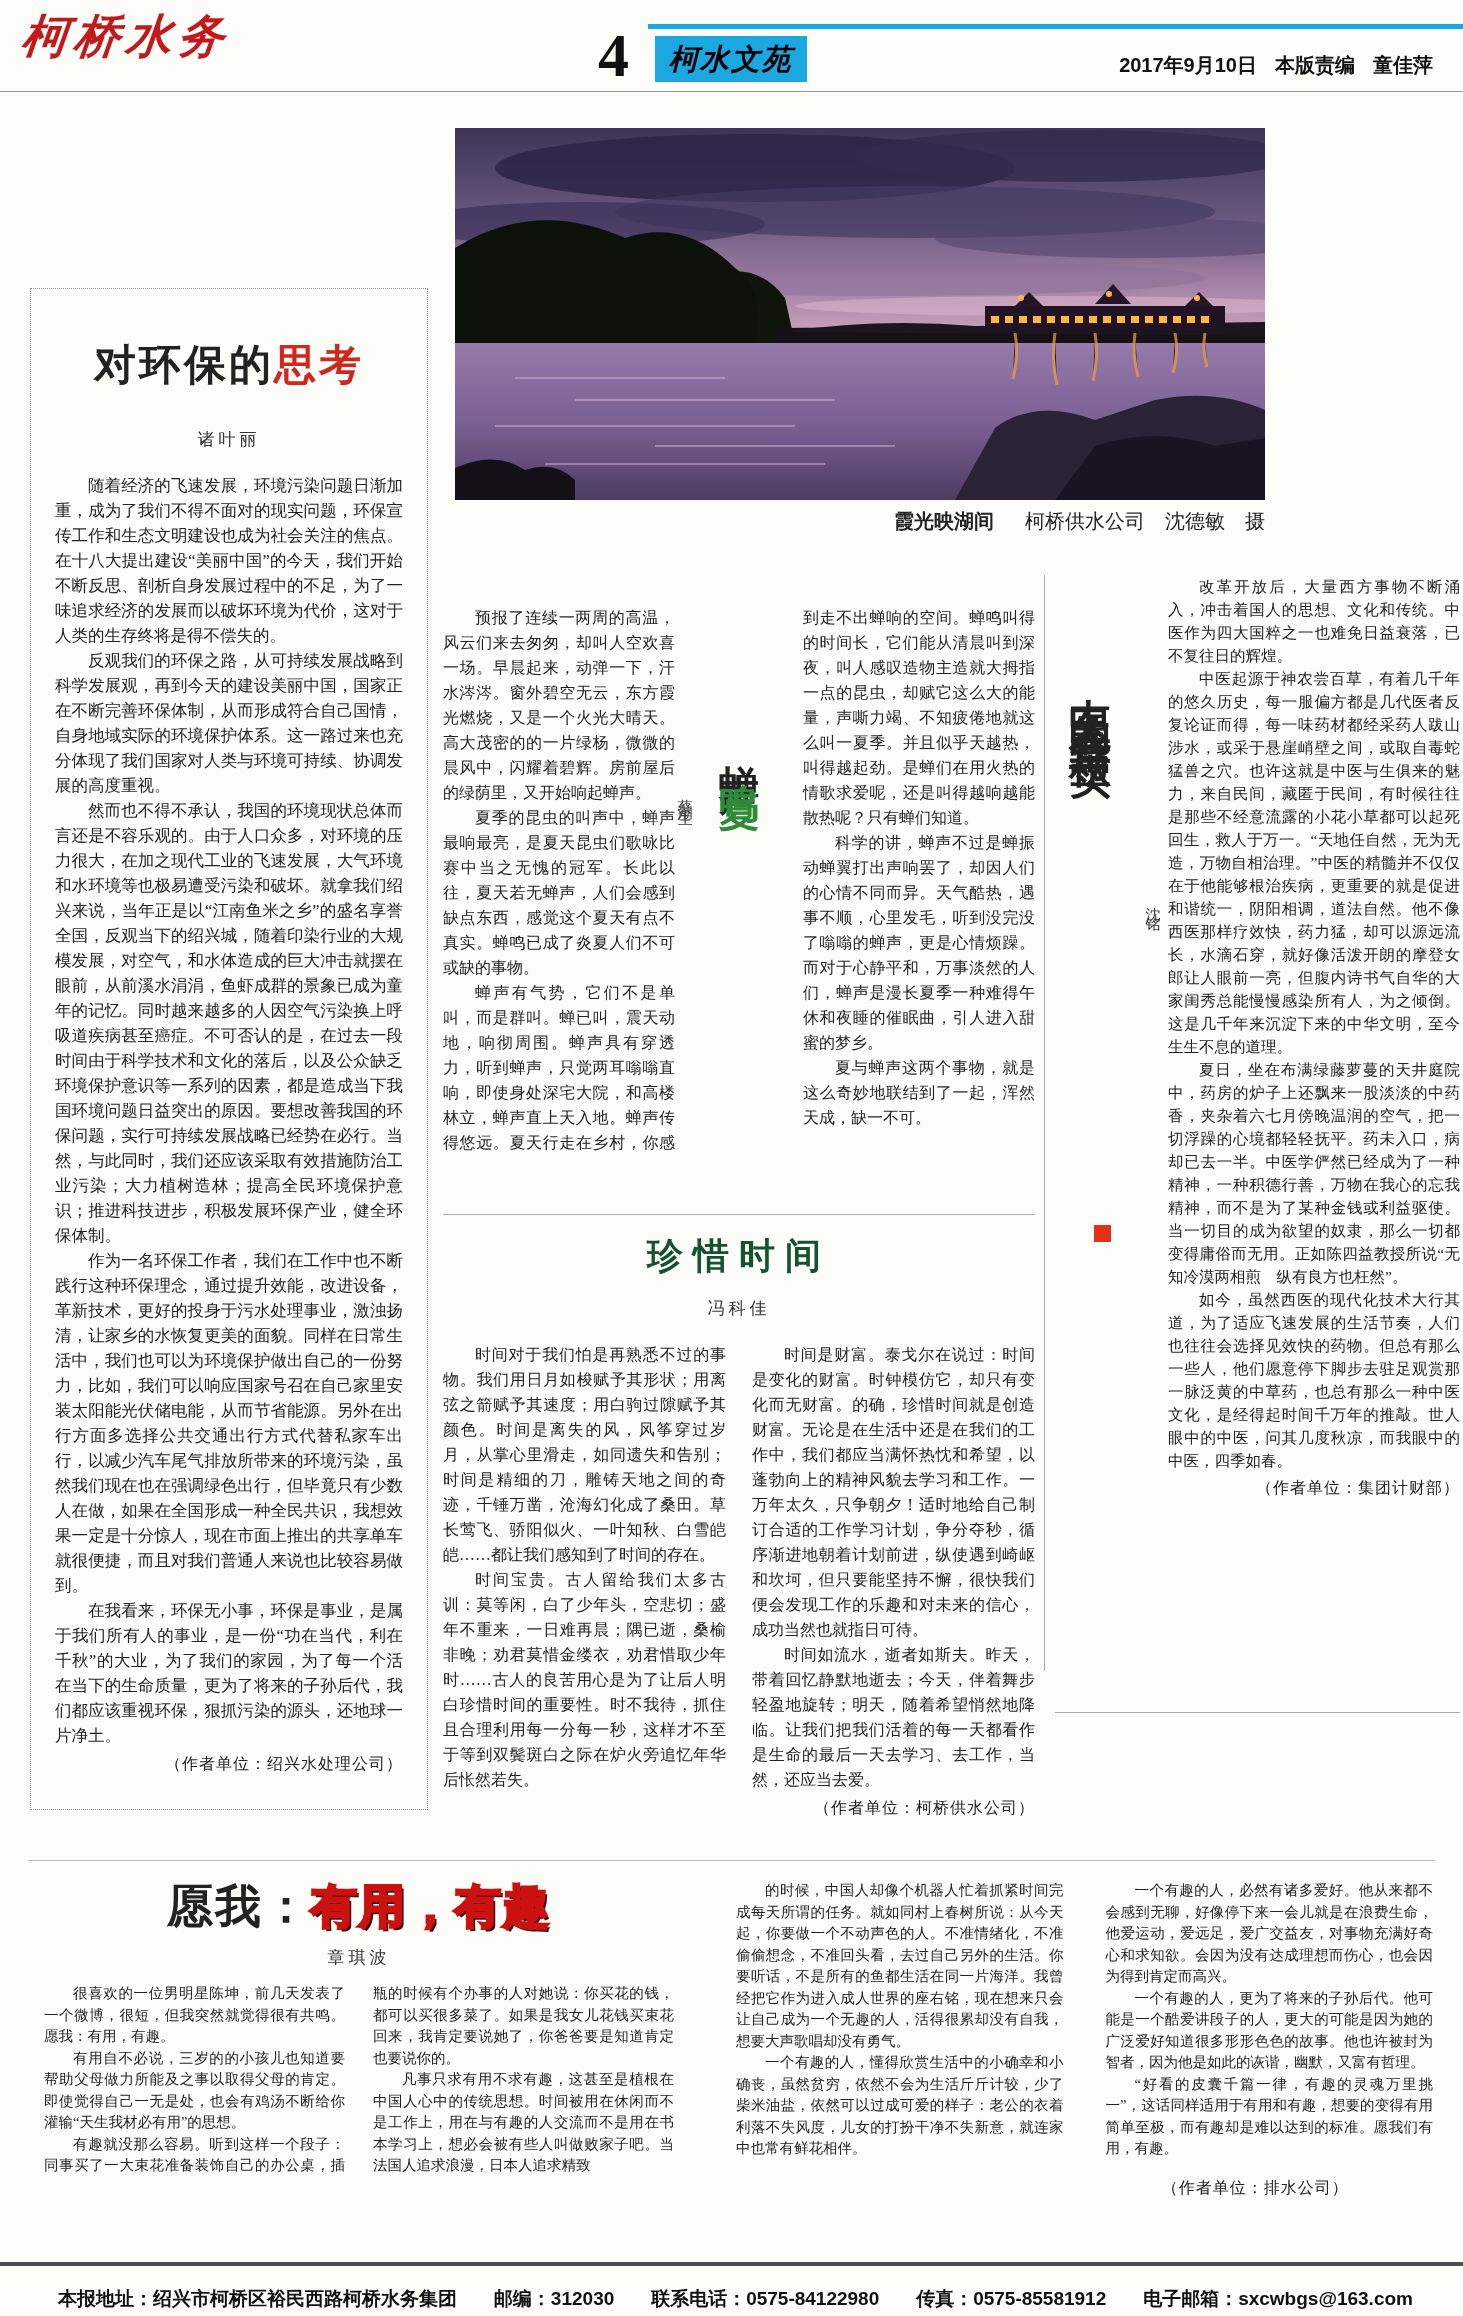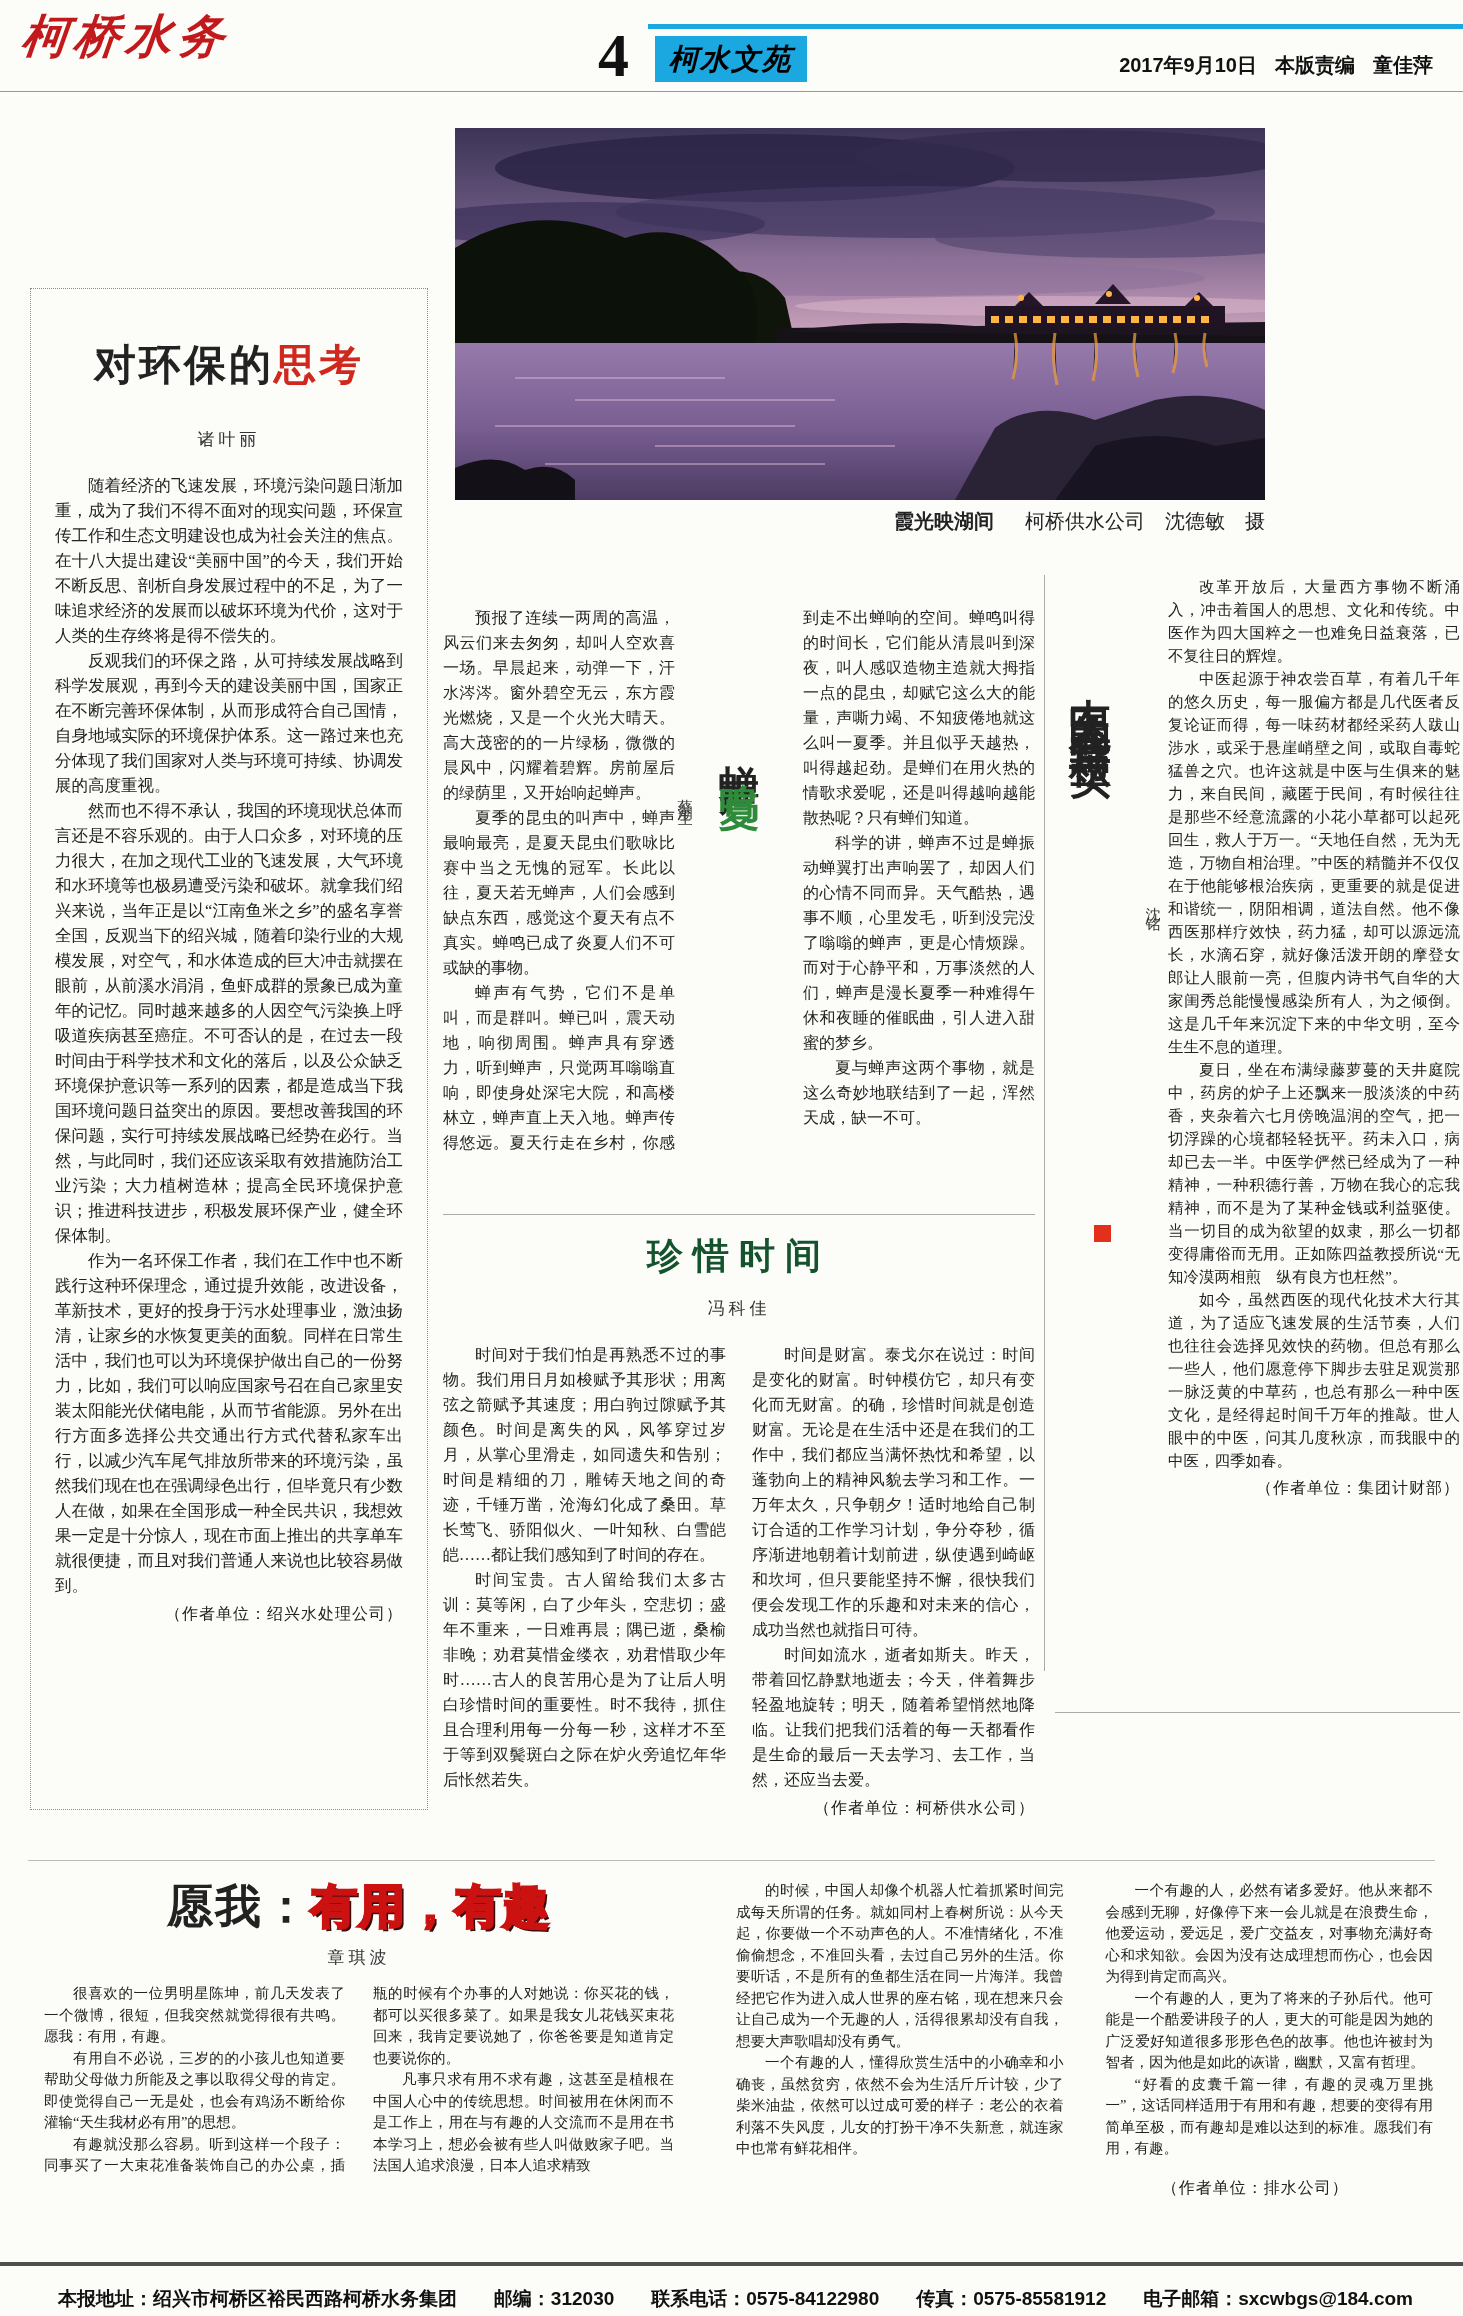--- a/index.html
+++ b/index.html
@@ -168,20 +168,21 @@
   </div>
 
   <div class="env-box">
     <h2 class="env-title"><span>对环保的</span><span class="red">思考</span></h2>
     <div class="byline">诸叶丽</div>
     <div>
         <p class="para">随着经济的飞速发展，环境污染问题日渐加重，成为了我们不得不面对的现实问题，环保宣传工作和生态文明建设也成为社会关注的焦点。在十八大提出建设“美丽中国”的今天，我们开始不断反思、剖析自身发展过程中的不足，为了一味追求经济的发展而以破坏环境为代价，这对于人类的生存终将是得不偿失的。</p>
         <p class="para">反观我们的环保之路，从可持续发展战略到科学发展观，再到今天的建设美丽中国，国家正在不断完善环保体制，从而形成符合自己国情，自身地域实际的环境保护体系。这一路过来也充分体现了我们国家对人类与环境可持续、协调发展的高度重视。</p>
         <p class="para">然而也不得不承认，我国的环境现状总体而言还是不容乐观的。由于人口众多，对环境的压力很大，在加之现代工业的飞速发展，大气环境和水环境等也极易遭受污染和破坏。就拿我们绍兴来说，当年正是以“江南鱼米之乡”的盛名享誉全国，反观当下的绍兴城，随着印染行业的大规模发展，对空气，和水体造成的巨大冲击就摆在眼前，从前溪水涓涓，鱼虾成群的景象已成为童年的记忆。同时越来越多的人因空气污染换上呼吸道疾病甚至癌症。不可否认的是，在过去一段时间由于科学技术和文化的落后，以及公众缺乏环境保护意识等一系列的因素，都是造成当下我国环境问题日益突出的原因。要想改善我国的环保问题，实行可持续发展战略已经势在必行。当然，与此同时，我们还应该采取有效措施防治工业污染；大力植树造林；提高全民环境保护意识；推进科技进步，积极发展环保产业，健全环保体制。</p>
         <p class="para">作为一名环保工作者，我们在工作中也不断践行这种环保理念，通过提升效能，改进设备，革新技术，更好的投身于污水处理事业，激浊扬清，让家乡的水恢复更美的面貌。同样在日常生活中，我们也可以为环境保护做出自己的一份努力，比如，我们可以响应国家号召在自己家里安装太阳能光伏储电能，从而节省能源。另外在出行方面多选择公共交通出行方式代替私家车出行，以减少汽车尾气排放所带来的环境污染，虽然我们现在也在强调绿色出行，但毕竟只有少数人在做，如果在全国形成一种全民共识，我想效果一定是十分惊人，现在市面上推出的共享单车就很便捷，而且对我们普通人来说也比较容易做到。</p>
+        <p class="para">在我看来，环保无小事，环保是事业，是属于我们所有人的事业，是一份“功在当代，利在千秋”的大业，为了我们的家园，为了每一个活在当下的生命质量，更为了将来的子孙后代，我们都应该重视环保，狠抓污染的源头，还地球一片净土。</p>
       </div>
     <div class="attribution">（作者单位：绍兴水处理公司）</div>
   </div>
 
   <div class="cicada">
     <div class="flow">
         <p class="para">预报了连续一两周的高温，风云们来去匆匆，却叫人空欢喜一场。早晨起来，动弹一下，汗水涔涔。窗外碧空无云，东方霞光燃烧，又是一个火光大晴天。高大茂密的的一片绿杨，微微的晨风中，闪耀着碧辉。房前屋后的绿荫里，又开始响起蝉声。</p>
         <p class="para">夏季的昆虫的叫声中，蝉声最响最亮，是夏天昆虫们歌咏比赛中当之无愧的冠军。长此以往，夏天若无蝉声，人们会感到缺点东西，感觉这个夏天有点不真实。蝉鸣已成了炎夏人们不可或缺的事物。</p>
         <p class="para">蝉声有气势，它们不是单叫，而是群叫。蝉已叫，震天动地，响彻周围。蝉声具有穿透力，听到蝉声，只觉两耳嗡嗡直响，即使身处深宅大院，和高楼林立，蝉声直上天入地。蝉声传得悠远。夏天行走在乡村，你感到走不出蝉响的空间。蝉鸣叫得的时间长，它们能从清晨叫到深夜，叫人感叹造物主造就大拇指一点的昆虫，却赋它这么大的能量，声嘶力竭、不知疲倦地就这么叫一夏季。并且似乎天越热，叫得越起劲。是蝉们在用火热的情歌求爱呢，还是叫得越响越能散热呢？只有蝉们知道。</p>
         <p class="para">科学的讲，蝉声不过是蝉振动蝉翼打出声响罢了，却因人们的心情不同而异。天气酷热，遇事不顺，心里发毛，听到没完没了嗡嗡的蝉声，更是心情烦躁。而对于心静平和，万事淡然的人们，蝉声是漫长夏季一种难得午休和夜睡的催眠曲，引人进入甜蜜的梦乡。</p>
@@ -250,16 +251,16 @@
       </div>
     </div>
   </div>
 
   <div class="footer-rule"></div>
   <div class="footer">
     <span>本报地址：绍兴市柯桥区裕民西路柯桥水务集团</span>
     <span>邮编：312030</span>
     <span>联系电话：0575-84122980</span>
     <span>传真：0575-85581912</span>
-    <span>电子邮箱：sxcwbgs@184.com</span>
+    <span>电子邮箱：sxcwbgs@163.com</span>
   </div>
 
 </div>
 
 </body></html>

